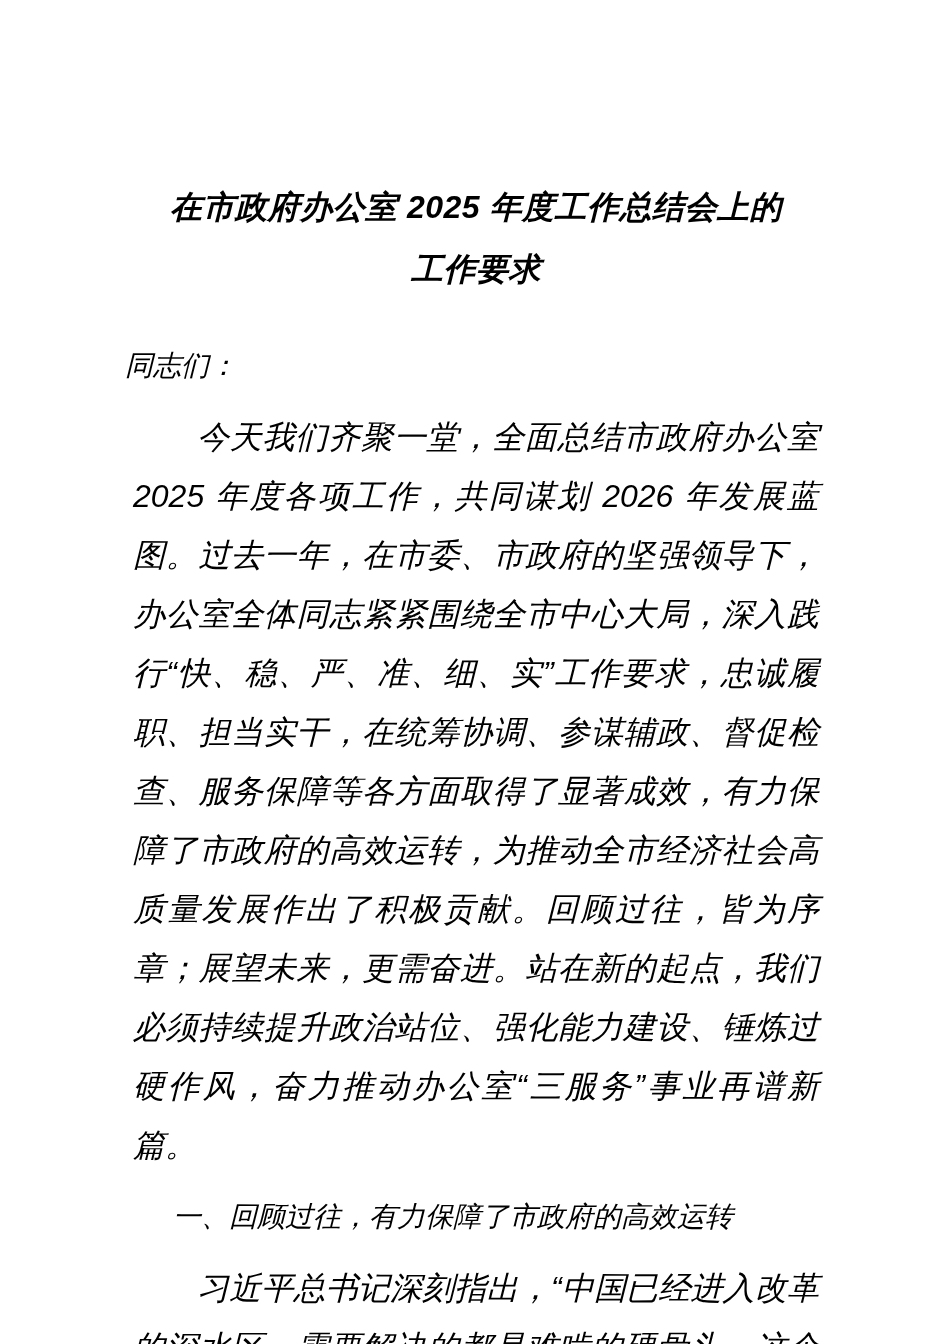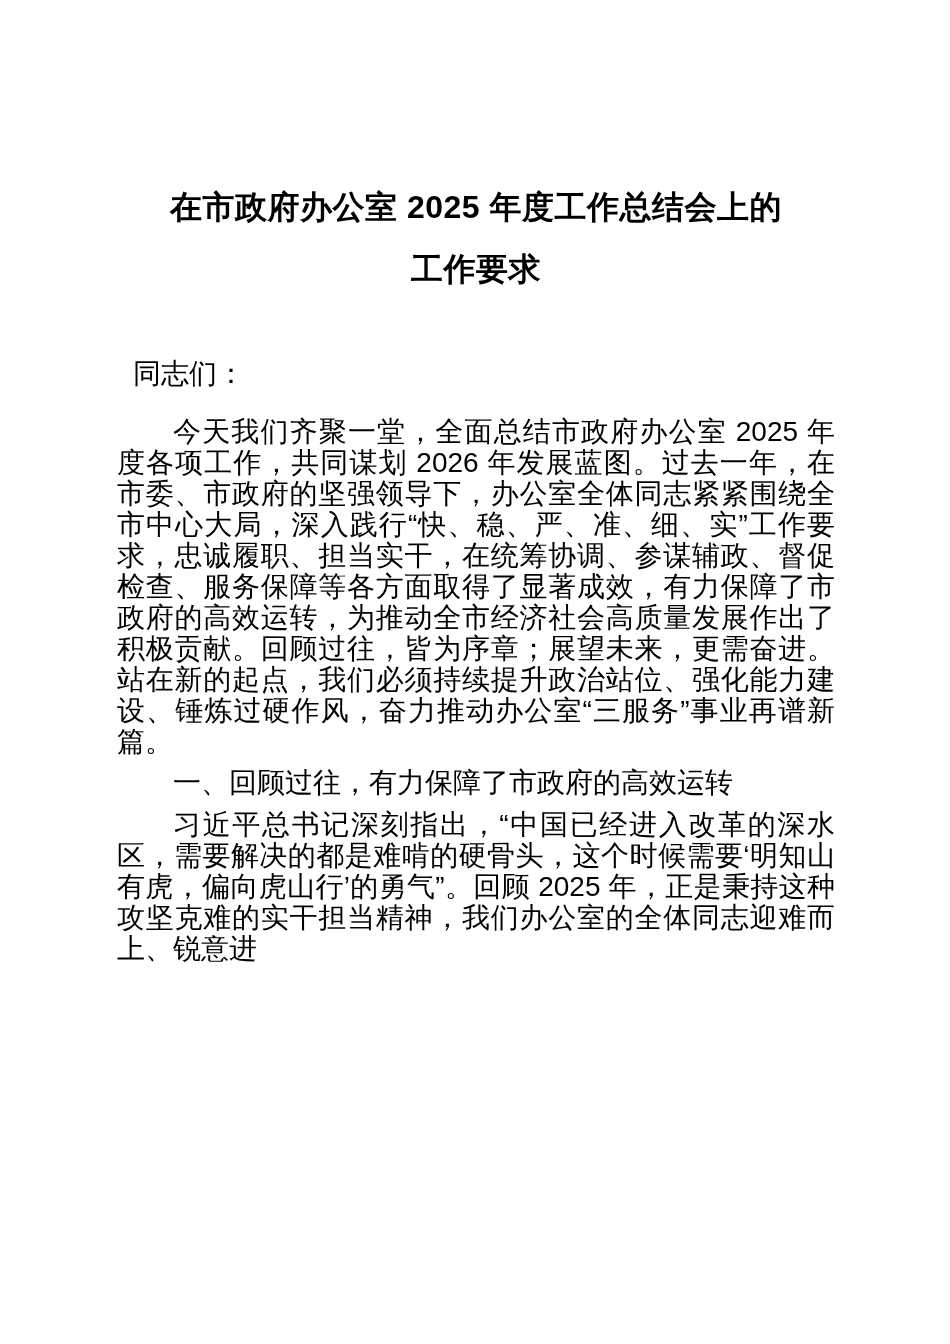--- a/index.html
+++ b/index.html
@@ -15,20 +15,21 @@
     -webkit-font-smoothing: antialiased;
     overflow: hidden;
   }
 
   .page {
     position: relative;
     width: 862px;
     height: 1344px;
     background: #ffffff;
     box-sizing: border-box;
+    font-style: italic;
   }
 
   .doc-body {
     position: absolute;
     left: 117px;
     top: 0;
     width: 718px;
   }
 
   
@@ -42,33 +43,33 @@
     letter-spacing: 0.5px;
     color: #000;
   }
   .doc-title .t-line {
     display: block;
     white-space: nowrap;
   }
 
   
   .salutation {
-    margin: 16px;
+    margin: 8px;
     padding-top: 32px;
     font-size: 28px;
     line-height: 52px;
     text-align: justify;
     text-justify: inter-ideograph;
     letter-spacing: 0;
   }
 
   .para {
-    margin: 0;
-    font-size: 28px;
-    line-height: 31px;
+    margin: 16px;
+    font-size: 32px;
+    line-height: 59px;
     text-align: justify;
     text-justify: inter-ideograph;
     text-indent: 2em;
     word-break: break-all;
   }
 
   .section-heading {
     margin: 0;
     font-size: 28px;
     line-height: 52px;

